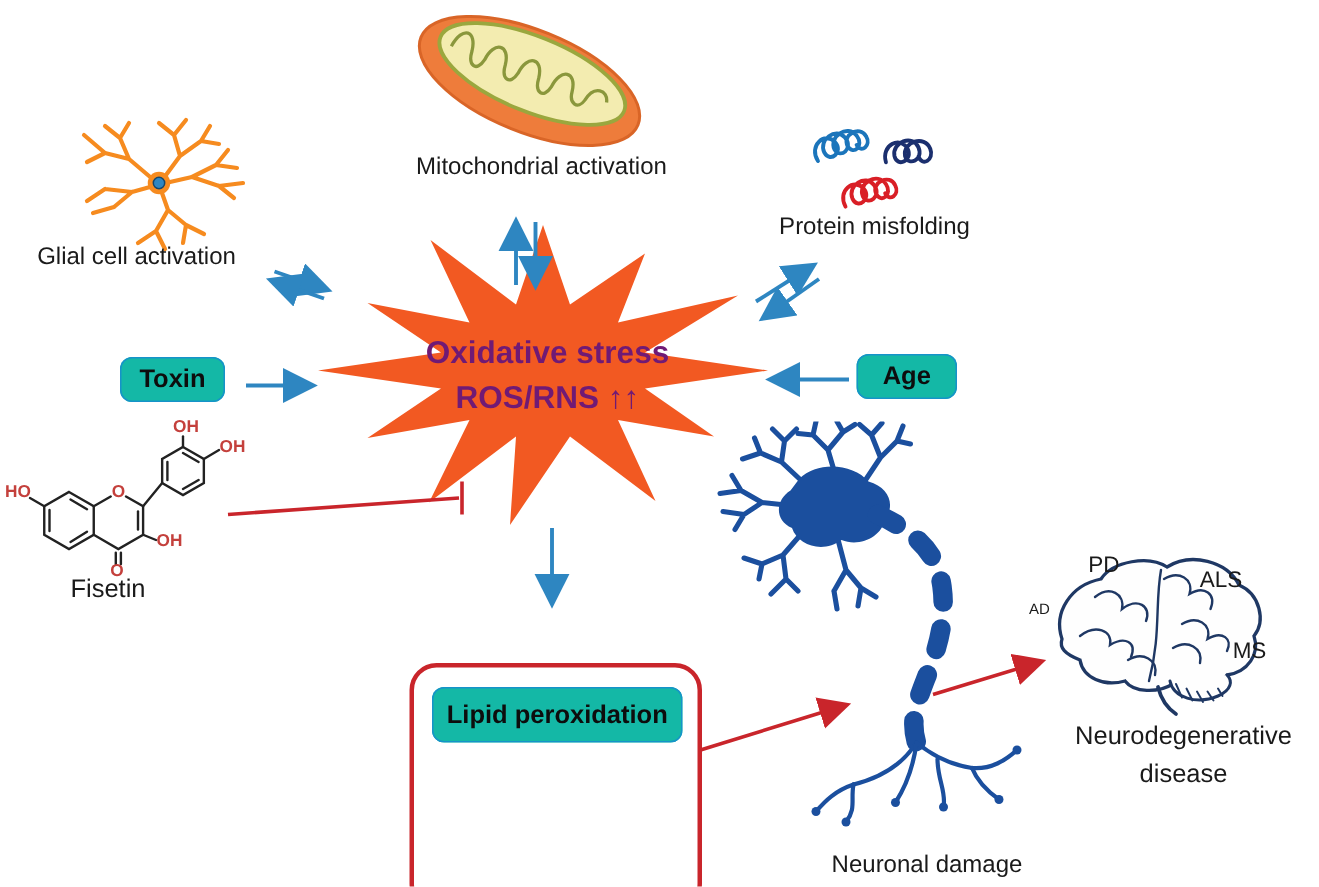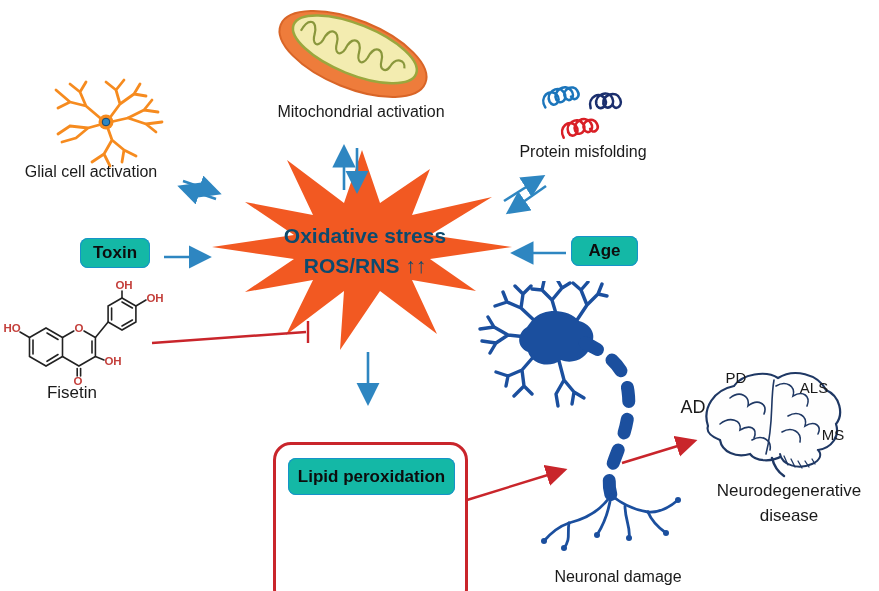--- a/index.html
+++ b/index.html
@@ -7,21 +7,21 @@
        font-family:"Liberation Sans",sans-serif;}
   svg{position:absolute;}
   .overlay{left:0;top:0;z-index:1;}
   .illus{z-index:2;}
   .lbl{position:absolute;transform:translate(-50%,-50%);font-size:16px;color:#1a1a1a;
        white-space:nowrap;z-index:4;}
   .pill{position:absolute;background:#14b8a6;border-radius:8px;display:flex;align-items:center;
         justify-content:center;font-weight:700;font-size:17px;color:#0d0d0d;z-index:4;
         box-shadow:0 0 0 1px #1693c9 inset;}
   .star-text{position:absolute;left:269px;top:221px;width:192px;text-align:center;font-weight:700;
-        font-size:21px;line-height:30px;color:#0c4a6e;z-index:3;}
+        font-size:21px;line-height:30px;color:#701a75;z-index:3;}
   .damage-box{position:absolute;left:273px;top:410px;width:189px;height:159px;border:3px solid #C9252B;
         border-radius:18px;z-index:3;background:transparent;margin-top:32px;}
   .damage-box .pill{position:absolute;}
   .atom{position:absolute;transform:translate(-50%,-50%);font-size:11.5px;font-weight:700;
         color:#C4403C;z-index:4;text-align:center;}
 </style>
 </head>
 <body>
 
 <svg class="overlay" width="879" height="591">
@@ -171,21 +171,21 @@
   <div>Oxidative stress</div>
   <div>ROS/RNS ↑↑</div>
 </div>
 
 <div class="lbl" style="left:361px;top:112px">Mitochondrial activation</div>
 <div class="lbl" style="left:91px;top:172px">Glial cell activation</div>
 <div class="lbl" style="left:583px;top:152px">Protein misfolding</div>
 <div class="lbl" style="left:72px;top:393px;font-size:17px">Fisetin</div>
 <div class="lbl" style="left:618px;top:577px">Neuronal damage</div>
 
-<div class="lbl" style="left:693px;top:407px;font-size:18px">AD</div>
+<div class="lbl" style="left:693px;top:407px;font-size:10px">AD</div>
 <div class="lbl" style="left:736px;top:377px;font-size:15px">PD</div>
 <div class="lbl" style="left:814px;top:387px;font-size:15px">ALS</div>
 <div class="lbl" style="left:833px;top:434px;font-size:15px">MS</div>
 <div class="lbl" style="left:789px;top:491px;font-size:17px">Neurodegenerative</div>
 <div class="lbl" style="left:789px;top:516px;font-size:17px">disease</div>
 
 <div class="pill" style="left:80px;top:238px;width:70px;height:30px">Toxin</div>
 <div class="pill" style="left:571px;top:236px;width:67px;height:30px">Age</div>
 
 <div class="damage-box">

